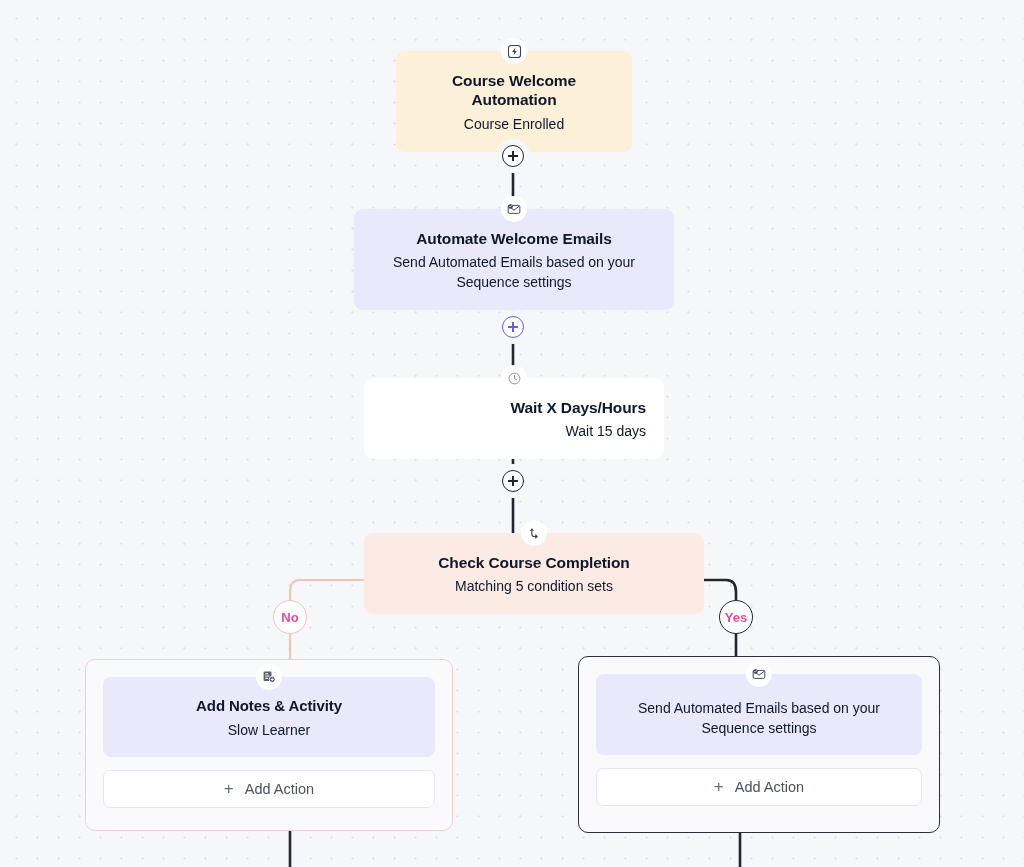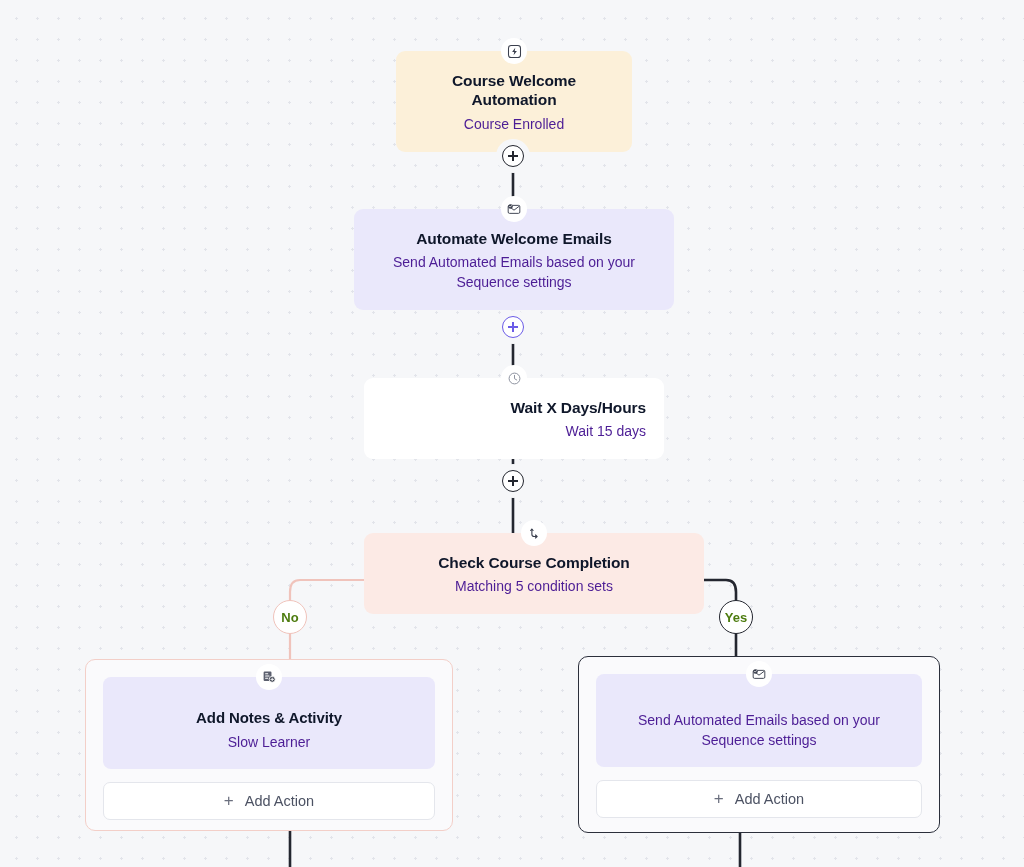--- a/index.html
+++ b/index.html
@@ -43,21 +43,21 @@
   }
   .node-title {
     font-size: 15.5px;
     font-weight: 700;
     color: #0f172a;
     letter-spacing: -0.1px;
     line-height: 1.25;
   }
   .node-sub {
     font-size: 14px;
-    color: #4c1d95;
+    color: #0f172a;
     margin-top: 5px;
     line-height: 1.42;
   }
 
   
   .icon-badge {
     position: absolute;
     top: -13px;
     left: 50%;
     transform: translateX(-50%);
@@ -107,21 +107,21 @@
     left: 578px; top: 656px; width: 362px; height: 177px;
     border: 1.6px solid #2b2f3b;
   }
 
   
   .inner-node {
     position: relative;
     border-radius: 8px;
     background: #eae8fb;
     text-align: center;
-    padding: 32px 14px 16px;
+    padding: 20px 14px 16px;
   }
   .inner-node .node-title { font-size: 15px; }
 
   
   .add-action {
     margin-top: 13px;
     height: 38px;
     border: 1px solid #e4e6ec;
     border-radius: 7px;
     background: #ffffff;
@@ -190,21 +190,21 @@
     z-index: 4;
     width: 34px;
     height: 34px;
     border-radius: 50%;
     background: #ffffff;
     display: flex;
     align-items: center;
     justify-content: center;
     font-size: 13px;
     font-weight: 700;
-    color: #4d7c0f;
+    color: #ec4899;
     cursor: pointer;
   }
   #badge-no  {
     left: 273px; top: 600px;
     border: 1.8px solid #f0c3bb;
   }
   #badge-yes {
     left: 719px; top: 600px;
     border: 1.8px solid #23262f;
   }

